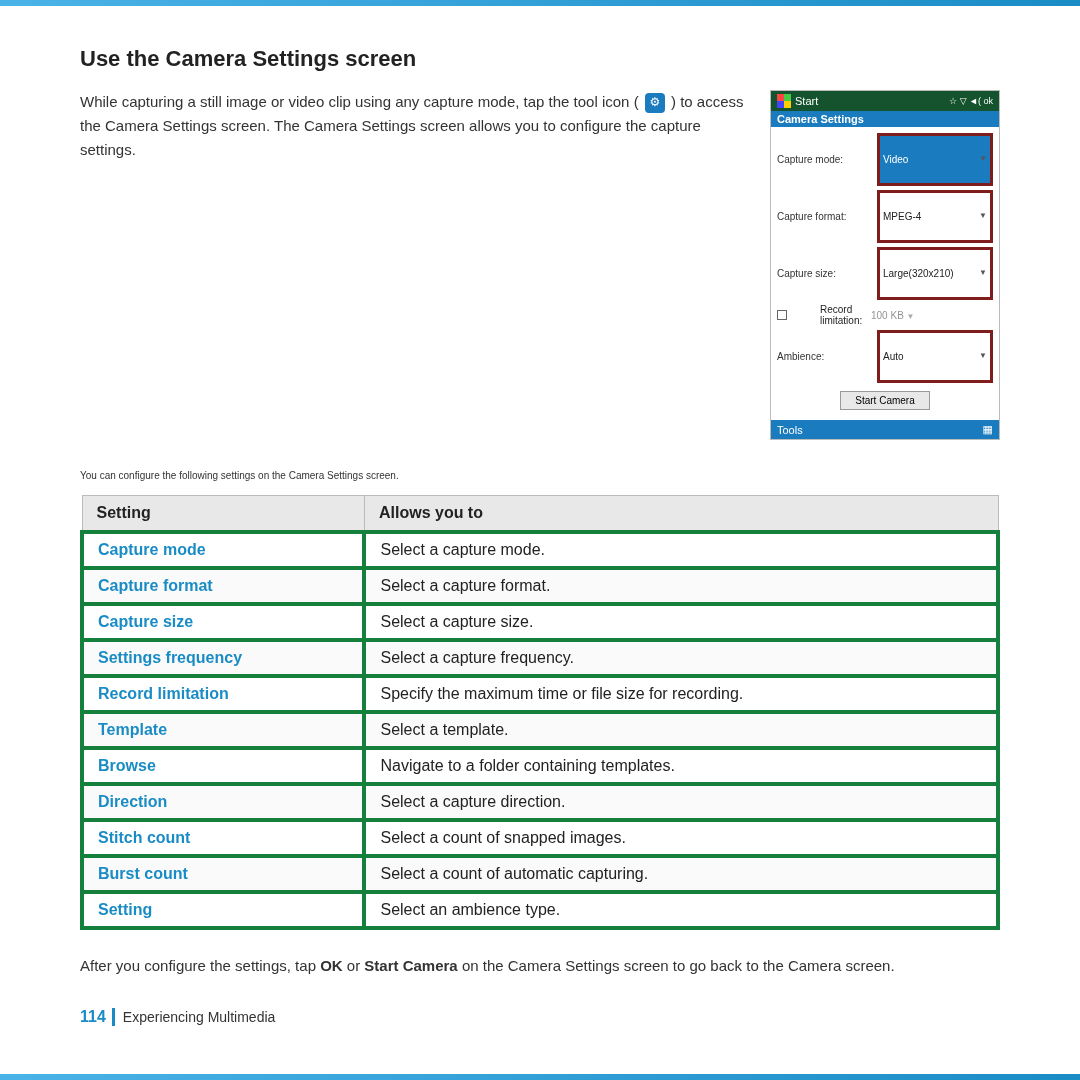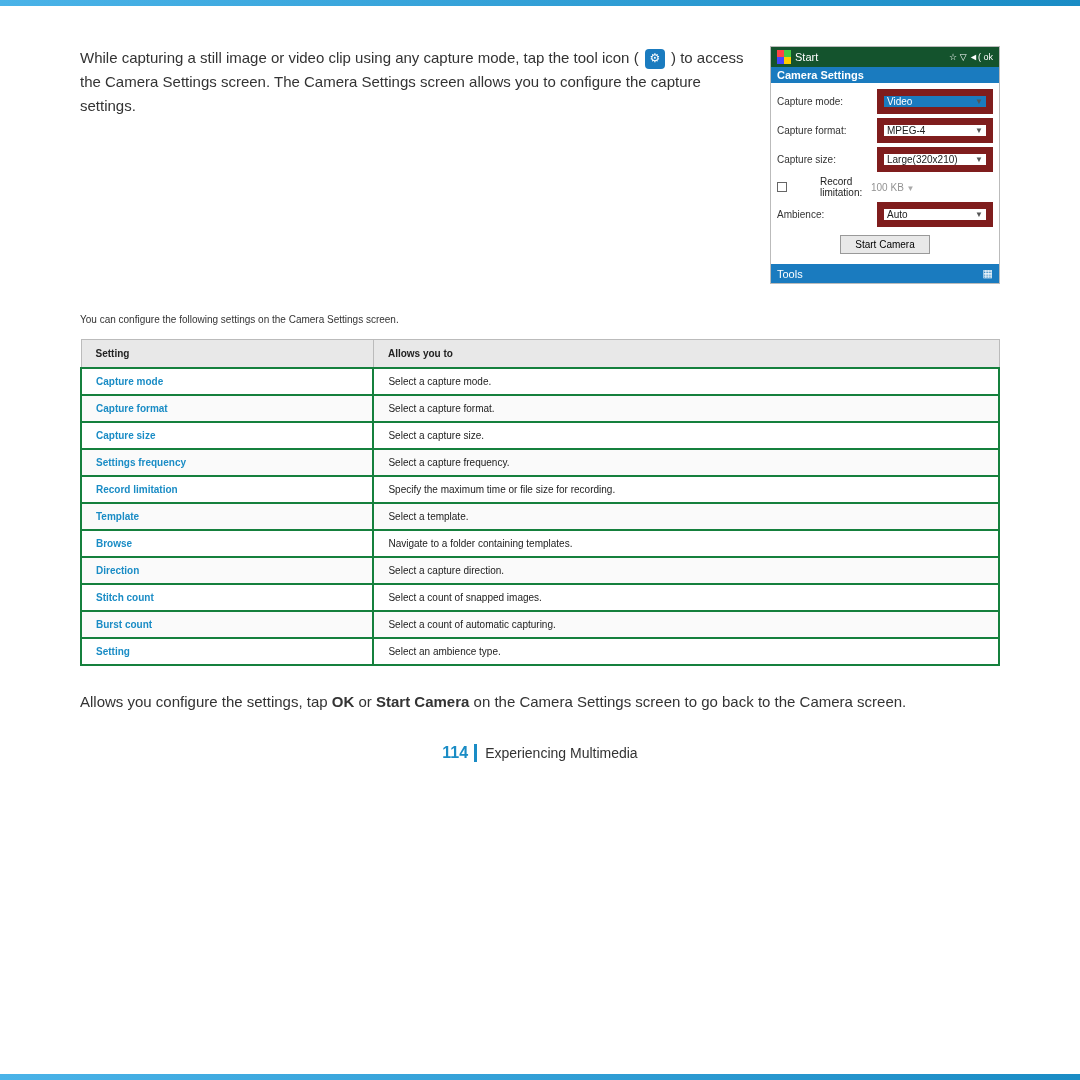--- a/index.html
+++ b/index.html
@@ -106,27 +106,27 @@
     }
 
     .phone-row label {
       width: 100px;
       color: #333;
       font-size: 10px;
     }
 
     .phone-row .phone-input {
       flex: 1;
-      border: 7px solid #7f1d1d;
-      padding: 0 3px;
+      border: 3px solid #7f1d1d;
+      padding: 18px 3px;
       font-size: 10px;
       background: white;
       display: flex;
       justify-content: space-between;
-      align-items: center;
+      align-items: flex-start;
     }
 
     .phone-row .phone-input.selected {
       background: #1a7bbf;
       color: white;
     }
 
     .phone-checkbox-row {
       display: flex;
       align-items: center;
@@ -167,35 +167,35 @@
     
     .table-intro {
       font-size: 10px;
       color: #333;
       margin-bottom: 14px;
     }
 
     table {
       width: 100%;
       border-collapse: collapse;
-      font-size: 10px;
+      font-size: 16px;
     }
 
     table th {
       background: #e8e8e8;
       text-align: left;
       padding: 8px 14px;
       font-weight: bold;
       color: #222;
       border: 1px solid #bbb;
     }
 
     table td {
       padding: 7px 14px;
-      border: 2px solid #15803d;
+      border: 4px solid #15803d;
       vertical-align: top;
     }
 
     table tr:nth-child(even) td {
       background: #fafafa;
     }
 
     table tr:nth-child(odd) td {
       background: #ffffff;
     }
@@ -224,21 +224,20 @@
       height: 6px;
       background: linear-gradient(to right, #4ab3e8, #1a8cc5);
     }
 
     .page-number-section {
       display: flex;
       align-items: center;
       margin-top: 30px;
       font-size: 14px;
       color: #333;
-      justify-content: center;
     }
 
     .page-number-section .page-num {
       font-weight: bold;
       color: #1a8cc5;
       font-size: 16px;
       margin-right: 6px;
     }
 
     .page-number-section .pipe {
@@ -253,20 +252,21 @@
       color: #555;
     }
   </style>
 </head>
 <body>
 
 <div class="top-bar"></div>
 
 <div class="page-content">
 
+  <h1>Use the Camera Settings screen</h1>
 
   <div class="intro-section">
     <div class="intro-text">
       <span>While capturing a still image or video clip using any capture mode, tap the tool icon (</span>
       <span class="icon-inline"></span>
       <span>) to access the Camera Settings screen. The Camera Settings screen allows you to configure the capture settings.</span>
     </div>
 
     <div class="phone-screenshot">
       <div class="phone-title-bar">
@@ -386,21 +386,21 @@
           <td>Select a count of automatic capturing.</td>
         </tr>
         <tr>
           <td><span class="setting-link">Setting</span></td>
           <td>Select an ambience type.</td>
         </tr>
       </tbody>
   </table>
 
   <p class="footer-text">
-    <span>Allows you configure the settings, tap </span><strong>OK</strong><span> or </span><strong>Start Camera</strong><span> on the Camera Settings screen to go back to the Camera screen.</span>
+    <span>After you configure the settings, tap </span><strong>OK</strong><span> or </span><strong>Start Camera</strong><span> on the Camera Settings screen to go back to the Camera screen.</span>
   </p>
 
   <div class="page-number-section">
     <span class="page-num">114</span>
     <div class="pipe"></div>
     <span>Experiencing Multimedia</span>
   </div>
 
 </div>
 

